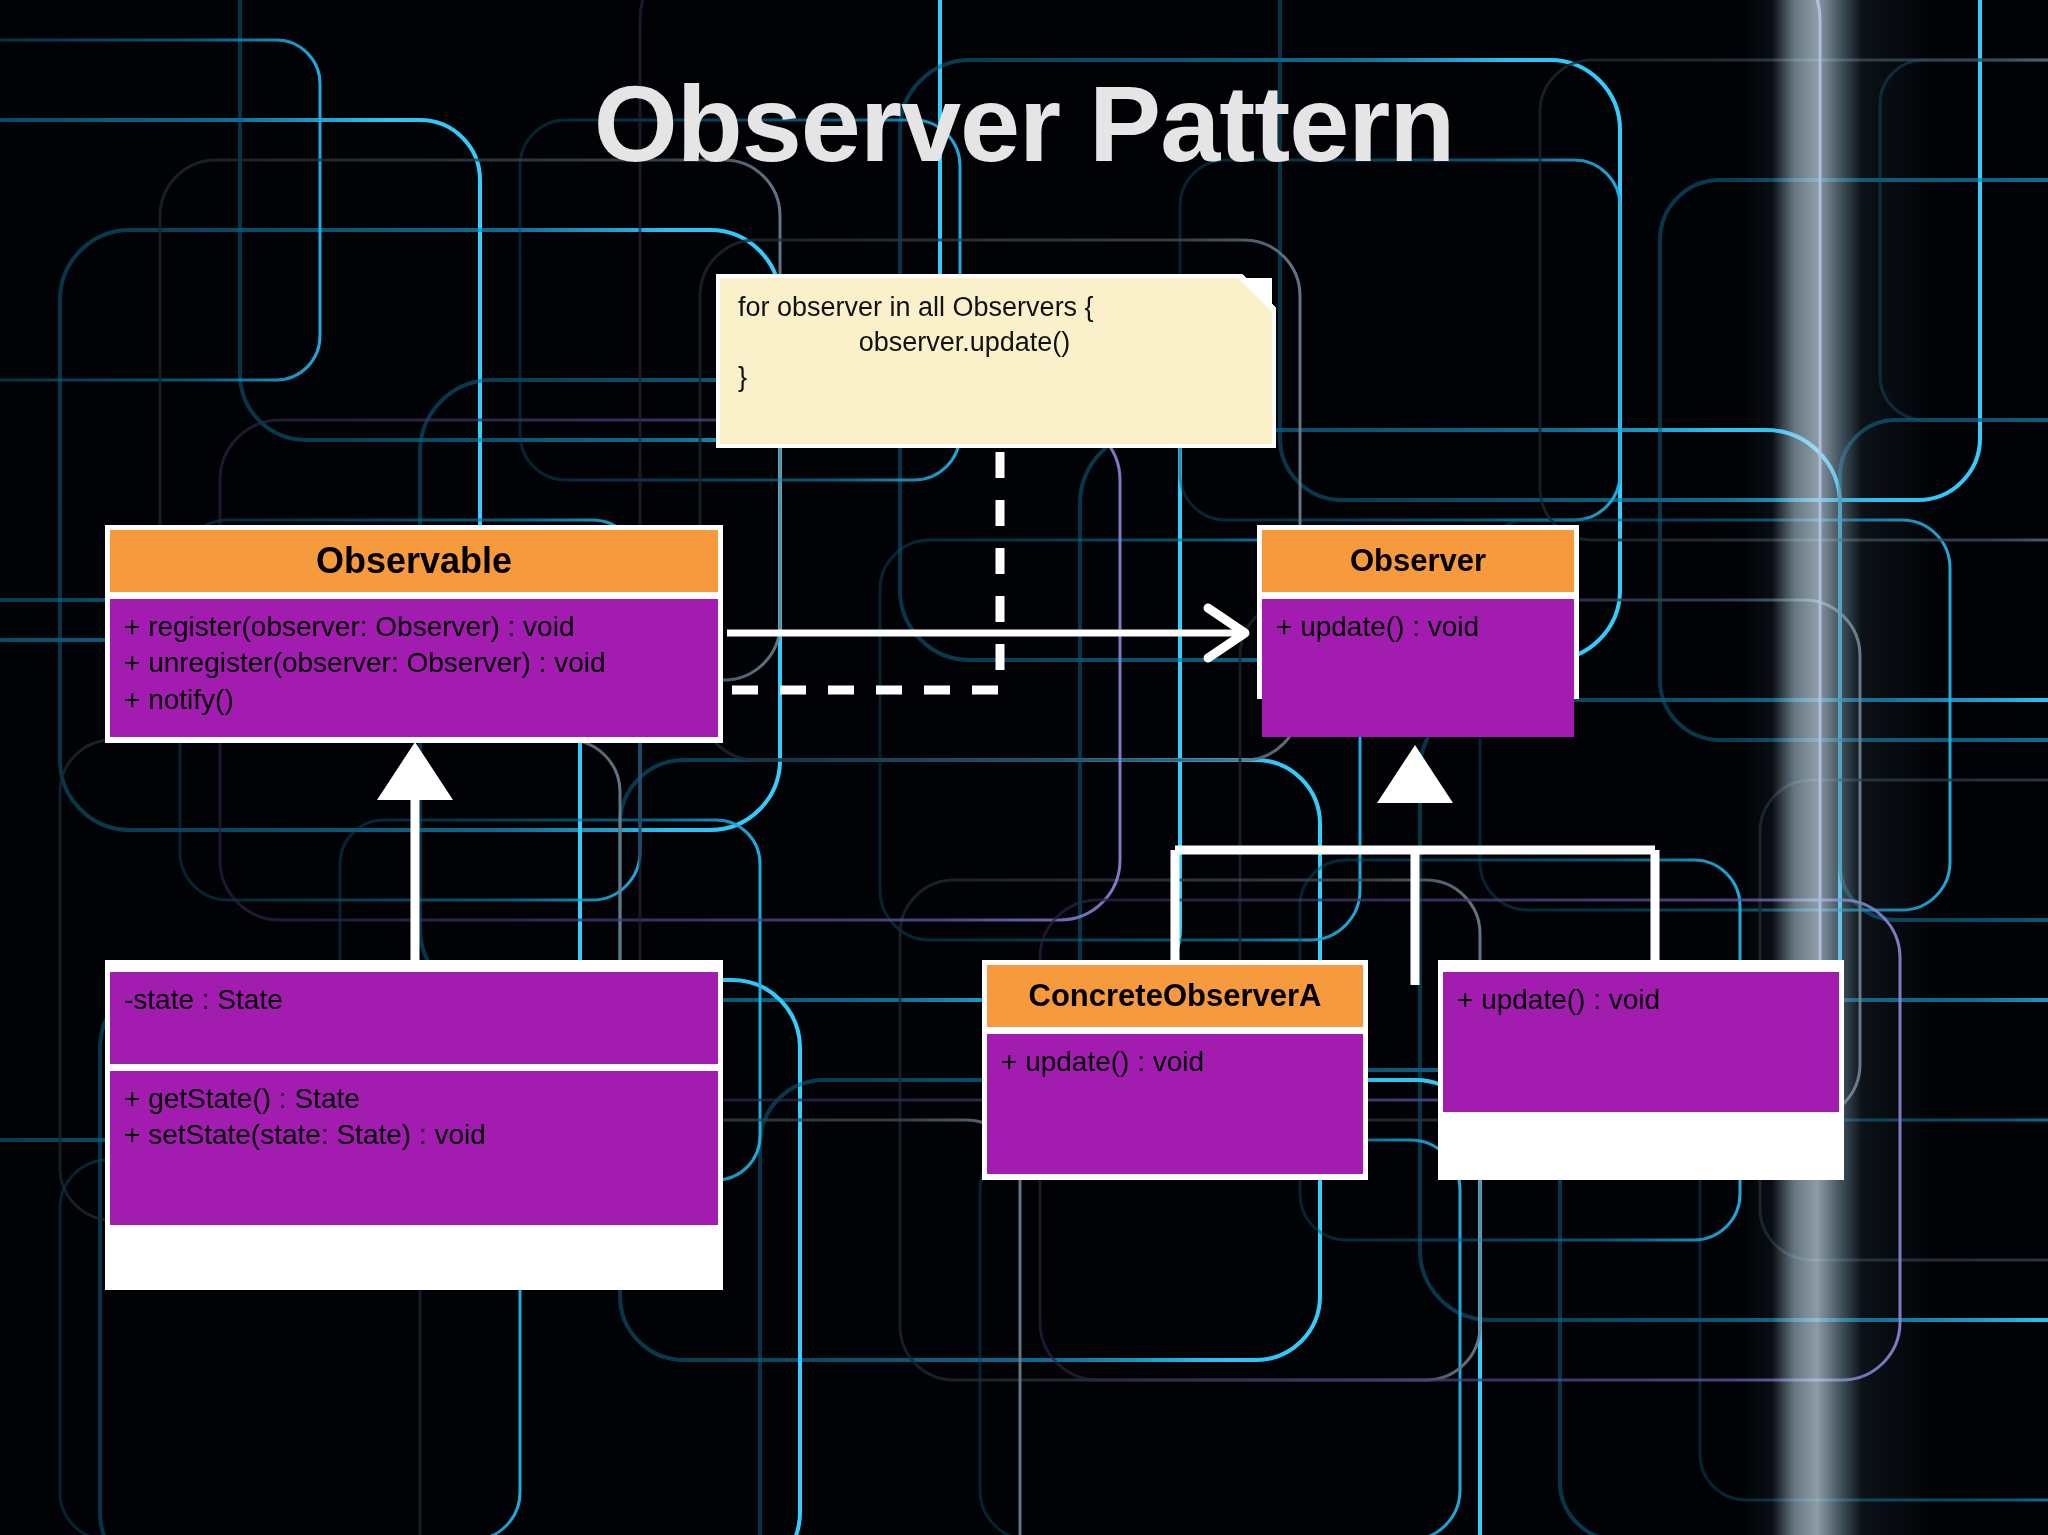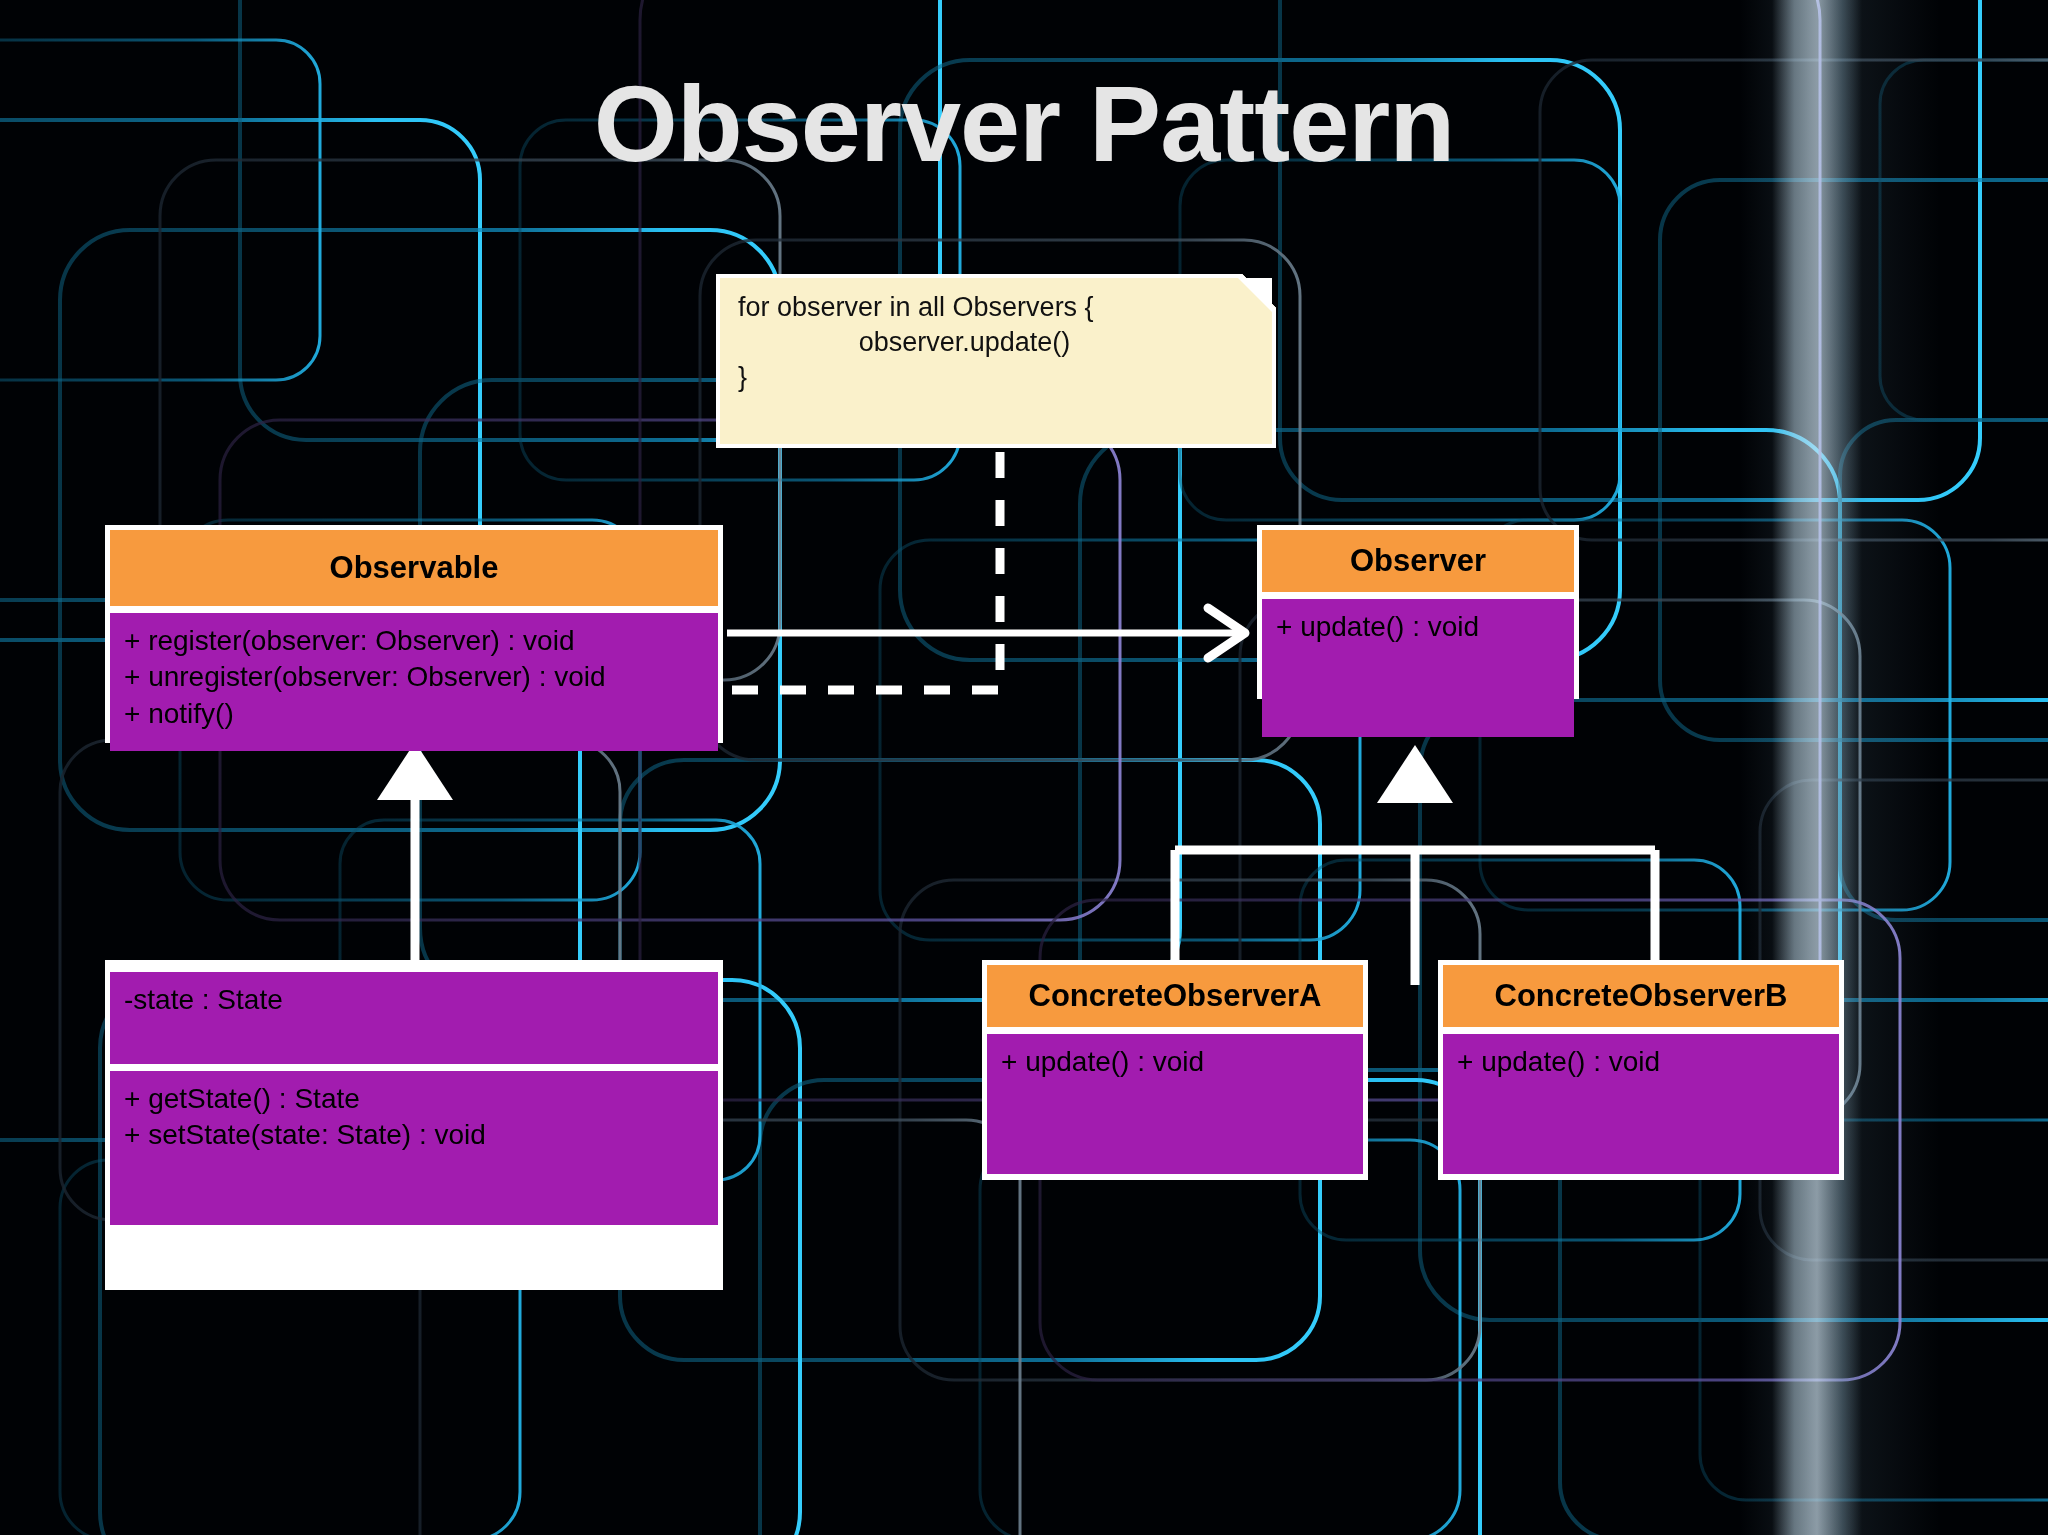--- a/index.html
+++ b/index.html
@@ -328,21 +328,21 @@
     <div class="note-shape"></div>
     <div class="note-fold"></div>
     <div class="note-text">
       <div class="l1">for observer in all Observers {</div>
       <div class="l2">observer.update()</div>
       <div class="l3">}</div>
     </div>
   </div>
 
   <div class="uml-box" style="left:105px; top:525px; width:618px; height:218px;">
-    <div class="uml-head" style="height:76px; font-size:31px;">Observable</div>
+    <div class="uml-head" style="height:62px; font-size:36px;">Observable</div>
     <div class="gap"></div>
     <div class="uml-compartment" style="height:138px; font-size:28px;">
       <div class="uml-row">+ register(observer: Observer) : void</div>
       <div class="uml-row">+ unregister(observer: Observer) : void</div>
       <div class="uml-row">+ notify()</div>
     </div>
   </div>
 
   <div class="uml-box" style="left:1257px; top:525px; width:322px; height:174px;">
     <div class="uml-head" style="height:62px; font-size:31px;">Observer</div>
@@ -366,20 +366,19 @@
 
   <div class="uml-box" style="left:982px; top:960px; width:386px; height:220px;">
     <div class="uml-head" style="height:62px; font-size:31px;">ConcreteObserverA</div>
     <div class="gap"></div>
     <div class="uml-compartment" style="height:140px; font-size:28px;">
       <div class="uml-row">+ update() : void</div>
     </div>
   </div>
 
   <div class="uml-box" style="left:1438px; top:960px; width:406px; height:220px;">
-    <div class="uml-head" style="height:62px; font-size:31px;">ConcreteObserverB</div>
     <div class="gap"></div>
     <div class="uml-compartment" style="height:140px; font-size:28px;">
       <div class="uml-row">+ update() : void</div>
     </div>
   </div>
 
 </div>
 
 </body></html>

